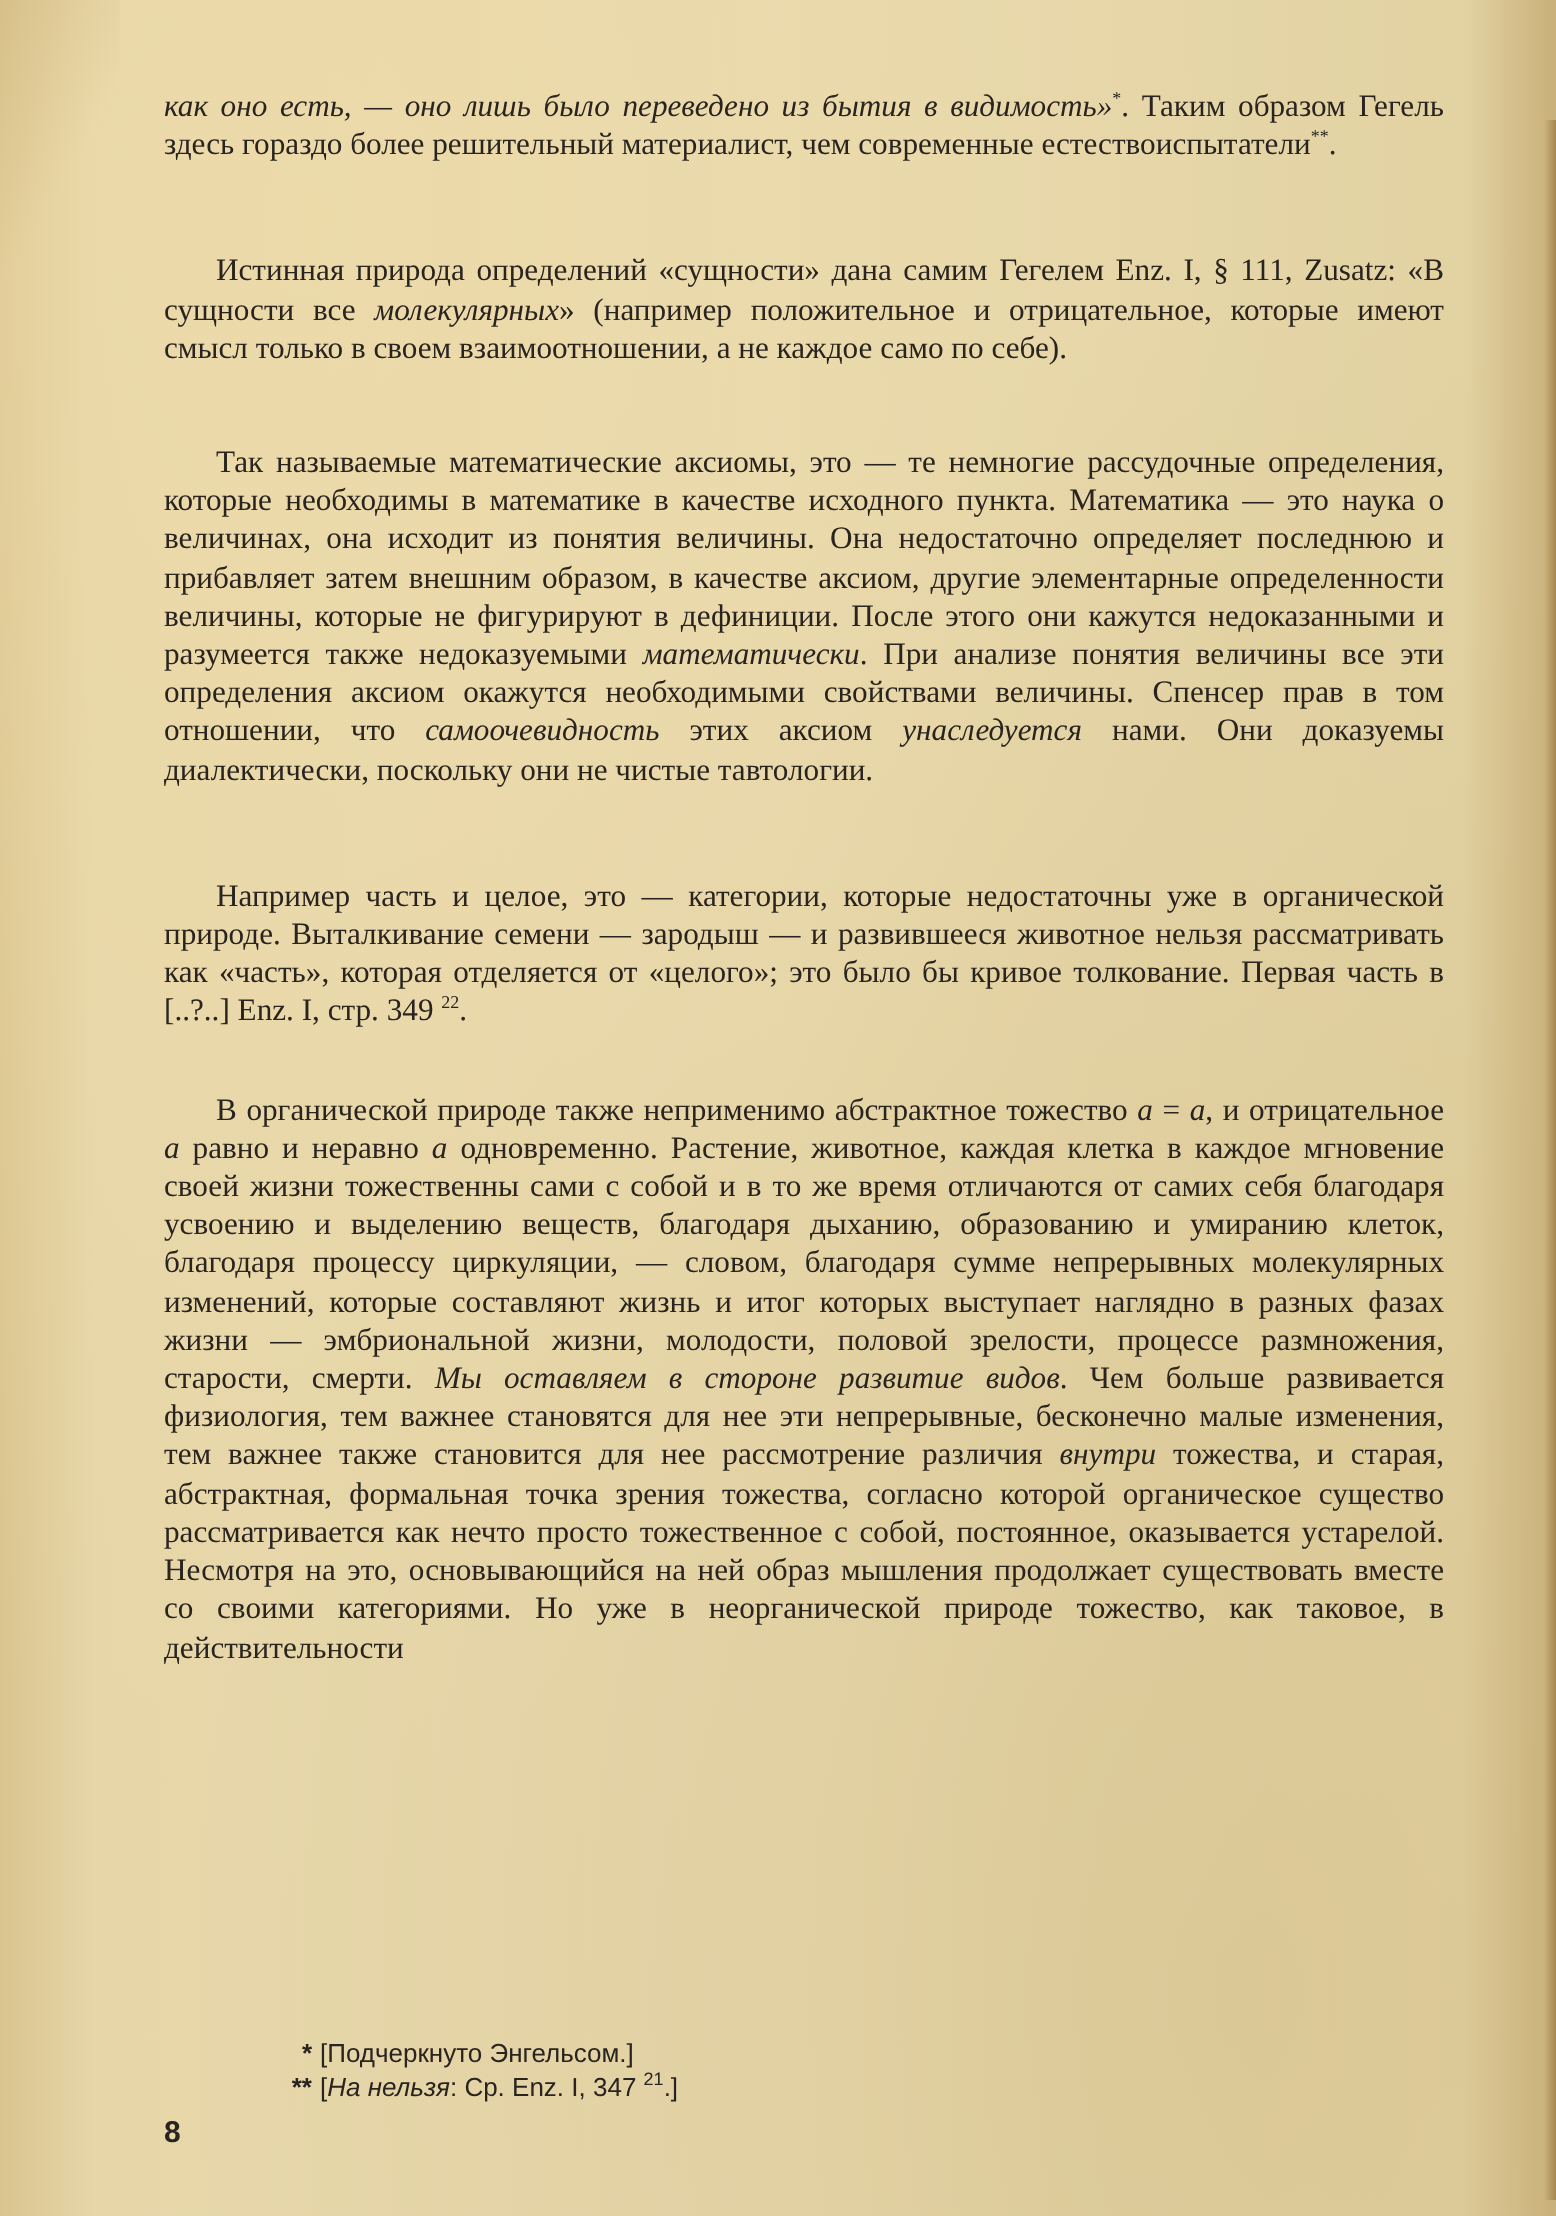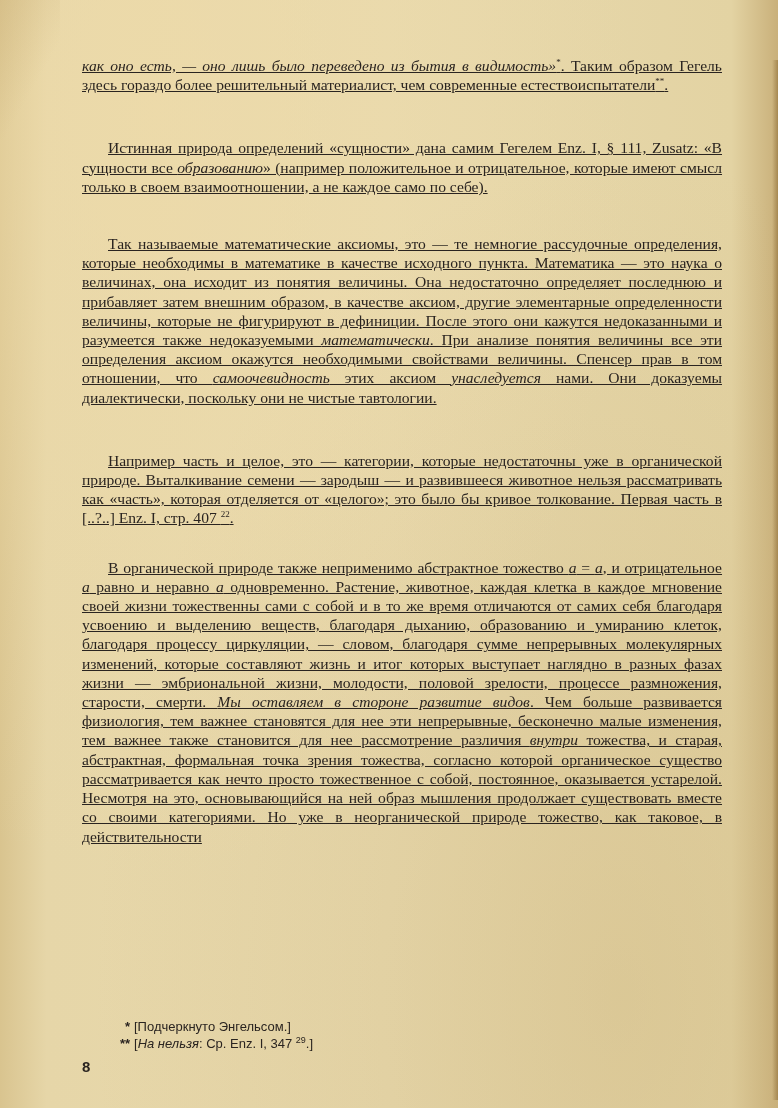--- a/index.html
+++ b/index.html
@@ -12,53 +12,53 @@
         linear-gradient(90deg, #d9c48f 0%, #e6d6a8 6%, #e8d9ad 50%, #e3d3a3 94%, #c9b07a 100%);
       position: relative;
       font-family: "Liberation Serif", "DejaVu Serif", serif;
       color: #2a2420;
     }
     .fold { position: absolute; left: 0; top: 0; width: 60px; height: 140px;
       background: linear-gradient(120deg, rgba(180,150,90,0.25), rgba(0,0,0,0) 60%); }
     .edge-right { position: absolute; right: 0; top: 60px; width: 6px; height: 1040px;
       background: linear-gradient(90deg, rgba(150,110,50,0), rgba(130,95,40,0.5)); }
     .page {
-      position: absolute; left: 82px; top: 56px; width: 640px;
-      font-size: 15.6px; line-height: 19.2px; text-align: justify; text-decoration: underline;
+      position: absolute; left: 82px; top: 44px; width: 640px;
+      font-size: 15.6px; line-height: 19.2px; text-align: justify;
     }
     .para { margin: 0; text-indent: 26px; }
     .para.noindent { text-indent: 0; }
     .gap-s { height: 30px; }
     .gap-m { height: 38px; }
     .gap-l { height: 44px; }
     .it { font-style: italic; }
-    .footnotes { position: absolute; left: 108px; top: 1018px;
+    .footnotes { position: absolute; left: 134px; top: 1018px;
       font-family: "Liberation Sans", "DejaVu Sans", sans-serif; font-size: 13px; line-height: 17px; }
     .fn { margin: 0; }
     .fn .mark { display: inline-block; width: 22px; text-align: right; margin-right: 4px; font-weight: bold; }
     .page-number { position: absolute; left: 82px; top: 1058px;
       font-family: "Liberation Sans", "DejaVu Sans", sans-serif; font-weight: bold; font-size: 15px; }
     sup { font-size: 9px; line-height: 0; }
   </style>
 </head>
 <body>
 
 <div class="fold"></div>
 <div class="edge-right"></div>
 
 <div class="page">
   <p class="para noindent"><span class="it">как оно есть, — оно лишь было переведено из бытия в видимость»</span><sup>*</sup><span>. Таким образом Гегель здесь гораздо более решительный материалист, чем современные естествоиспытатели</span><sup>**</sup><span>.</span></p>
   <div class="gap-l"></div>
-  <p class="para"><span>Истинная природа определений «сущности» дана самим Гегелем Enz. I, § 111, Zusatz: «В сущности все </span><span class="it">образованию</span><span>» (например положительное и отрицательное, которые имеют смысл только в своем взаимоотношении, а не каждое само по себе).</span></p>
+  <p class="para"><span>Истинная природа определений «сущности» дана самим Гегелем Enz. I, § 111, Zusatz: «В сущности все </span><span class="it">молекулярных</span><span>» (например положительное и отрицательное, которые имеют смысл только в своем взаимоотношении, а не каждое само по себе).</span></p>
   <div class="gap-m"></div>
   <p class="para"><span>Так называемые математические аксиомы, это — те немногие рассудочные определения, которые необходимы в математике в качестве исходного пункта. Математика — это наука о величинах, она исходит из понятия величины. Она недостаточно определяет последнюю и прибавляет затем внешним образом, в качестве аксиом, другие элементарные определенности величины, которые не фигурируют в дефиниции. После этого они кажутся недоказанными и разумеется также недоказуемыми </span><span class="it">математически</span><span>. При анализе понятия величины все эти определения аксиом окажутся необходимыми свойствами величины. Спенсер прав в том отношении, что </span><span class="it">самоочевидность</span><span> этих аксиом </span><span class="it">унаследуется</span><span> нами. Они доказуемы диалектически, поскольку они не чистые тавтологии.</span></p>
   <div class="gap-l"></div>
-  <p class="para"><span>Например часть и целое, это — категории, которые недостаточны уже в органической природе. Выталкивание семени — зародыш — и развившееся животное нельзя рассматривать как «часть», которая отделяется от «целого»; это было бы кривое толкование. Первая часть в [..?..] Enz. I, стр. 407 </span><sup>22</sup><span>.</span></p>
+  <p class="para"><span>Например часть и целое, это — категории, которые недостаточны уже в органической природе. Выталкивание семени — зародыш — и развившееся животное нельзя рассматривать как «часть», которая отделяется от «целого»; это было бы кривое толкование. Первая часть в [..?..] Enz. I, стр. 349 </span><sup>22</sup><span>.</span></p>
   <div class="gap-s"></div>
   <p class="para"><span>В органической природе также неприменимо абстрактное тожество </span><span class="it">a</span><span> = </span><span class="it">a</span><span>, и отрицательное </span><span class="it">a</span><span> равно и неравно </span><span class="it">a</span><span> одновременно. Растение, животное, каждая клетка в каждое мгновение своей жизни тожественны сами с собой и в то же время отличаются от самих себя благодаря усвоению и выделению веществ, благодаря дыханию, образованию и умиранию клеток, благодаря процессу циркуляции, — словом, благодаря сумме непрерывных молекулярных изменений, которые составляют жизнь и итог которых выступает наглядно в разных фазах жизни — эмбриональной жизни, молодости, половой зрелости, процессе размножения, старости, смерти. </span><span class="it">Мы оставляем в стороне развитие видов</span><span>. Чем больше развивается физиология, тем важнее становятся для нее эти непрерывные, бесконечно малые изменения, тем важнее также становится для нее рассмотрение различия </span><span class="it">внутри</span><span> тожества, и старая, абстрактная, формальная точка зрения тожества, согласно которой органическое существо рассматривается как нечто просто тожественное с собой, постоянное, оказывается устарелой. Несмотря на это, основывающийся на ней образ мышления продолжает существовать вместе со своими категориями. Но уже в неорганической природе тожество, как таковое, в действительности</span></p>
 </div>
 
 <div class="footnotes">
   <p class="fn"><span class="mark">*</span><span>[Подчеркнуто Энгельсом.]</span></p>
-  <p class="fn"><span class="mark">**</span><span>[</span><span class="it">На нельзя</span><span>: Ср. Enz. I, 347 </span><sup>29</sup><span>.]</span></p>
+  <p class="fn"><span class="mark">**</span><span>[</span><span class="it">На нельзя</span><span>: Ср. Enz. I, 347 </span><sup>21</sup><span>.]</span></p>
 </div>
 
 <div class="page-number">8</div>
 
 </body></html>

